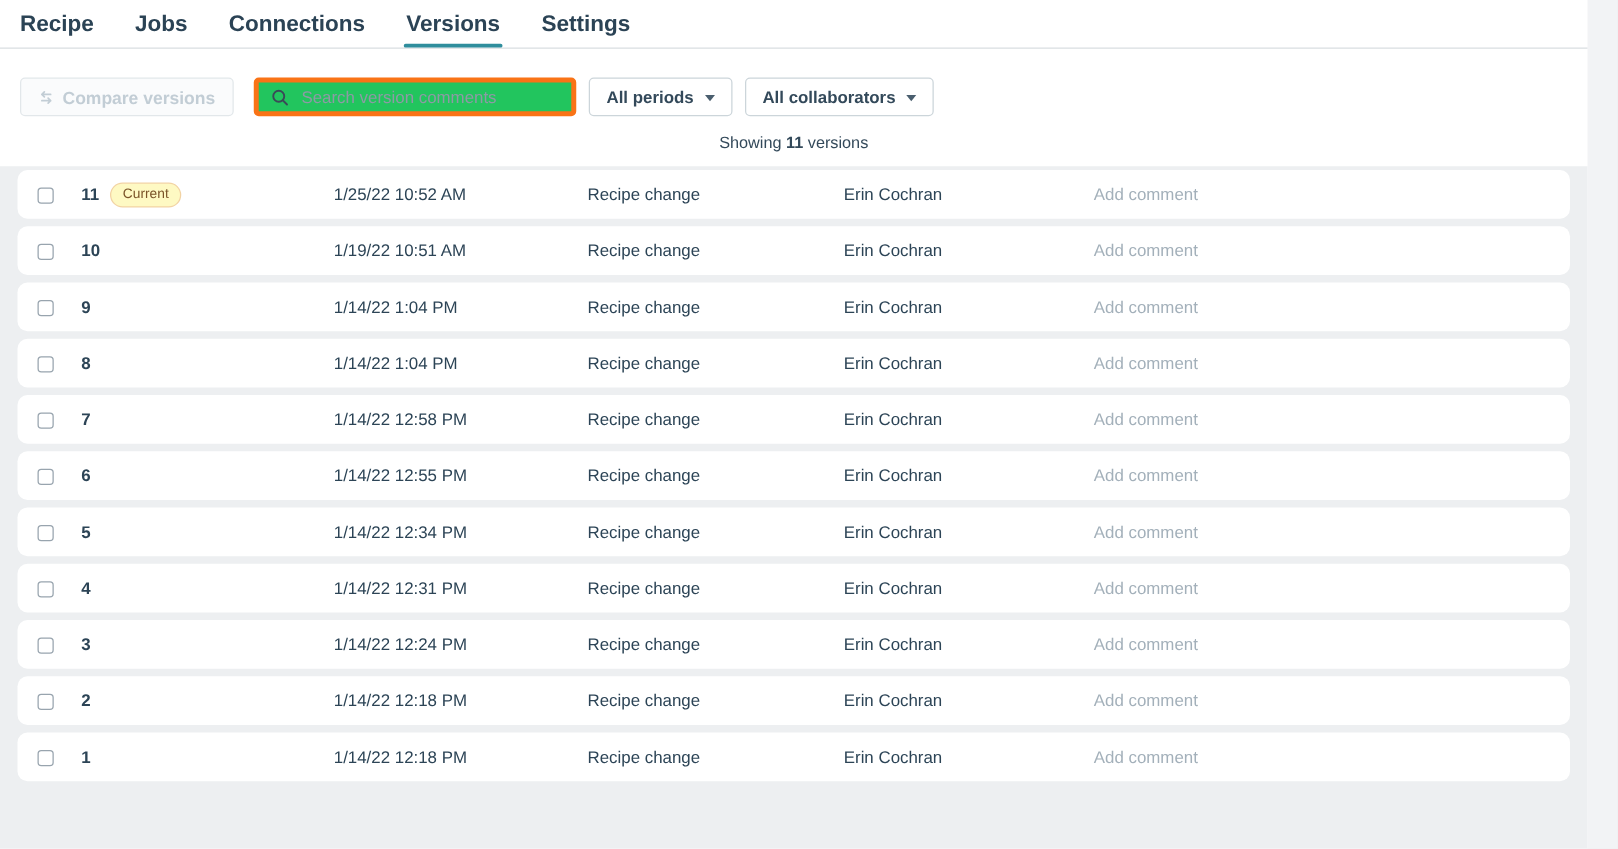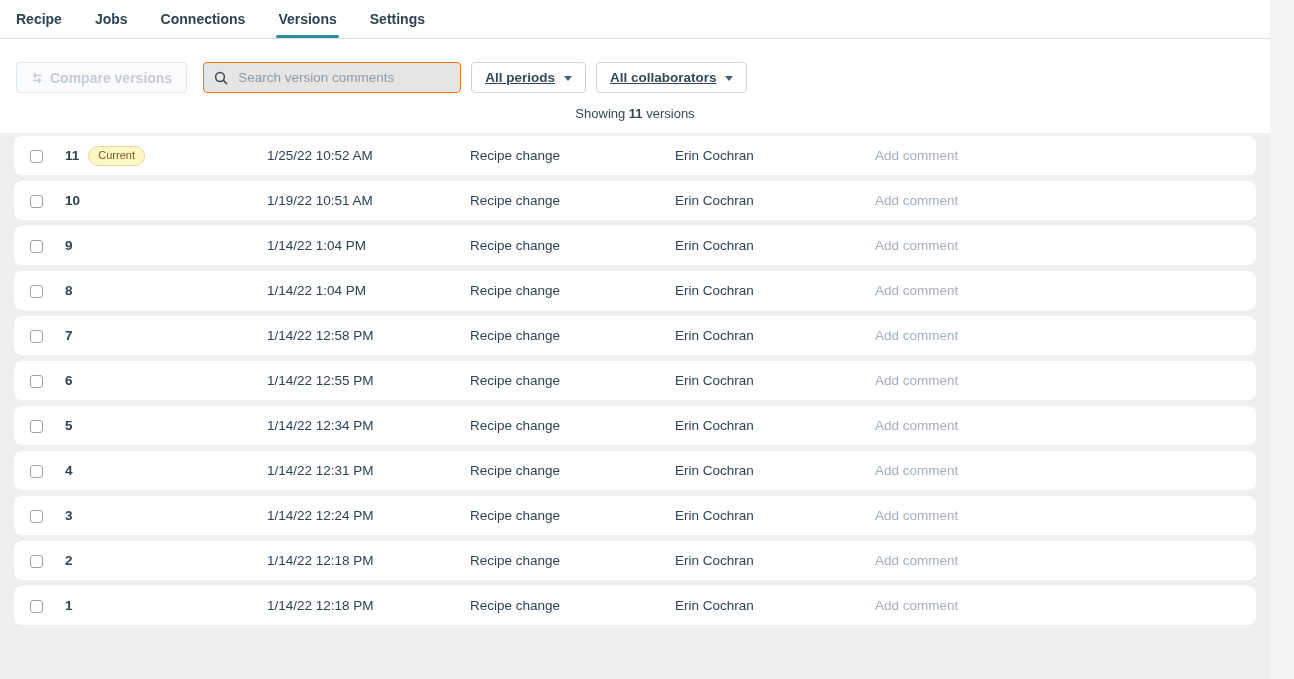--- a/index.html
+++ b/index.html
@@ -19,21 +19,21 @@
   
   .tabbar {
     display: flex; align-items: stretch;
     height: 39px; padding-left: 16px;
     border-bottom: 1px solid #d9dee1;
   }
   .tab {
     position: relative;
     display: flex; align-items: center;
     margin-right: 33px;
-    font-size: 14px; font-weight: 700;
+    font-size: 18px; font-weight: 700;
     color: #2b4355;
     cursor: pointer;
   }
   .tab.active::after {
     content: ""; position: absolute; left: -2px; right: -2px; bottom: 0;
     height: 3px; background: #2f8e9d; border-radius: 2px;
   }
   
   .toolbar {
     display: flex; align-items: center;
@@ -43,37 +43,36 @@
     display: flex; align-items: center; gap: 7px;
     height: 31px; padding: 0 14px; margin-right: 6px;
     background: #fafbfc; border: 1px solid #e2e7ea; border-radius: 4px;
     color: #c2cdd5; font-weight: 700; font-size: 14px;
     font-family: "Liberation Sans", sans-serif;
     cursor: default;
   }
   .search-box {
     display: flex; align-items: center; gap: 8px;
     width: 258px; height: 31px; padding: 1px 10px;
-    background: #e5e5e5; border: 1px solid #f97316; border-radius: 4px;
+    background: #22c55e; border: 4px solid #f97316; border-radius: 4px;
   }
   .search-box input {
     border: none; outline: none; flex: 1; min-width: 0;
     font-size: 13.5px; color: #2b4355;
     font-family: "Liberation Sans", sans-serif;
     background: transparent;
   }
   .search-box input::placeholder { color: #8d9aa5; }
   .filter-btn {
     display: flex; align-items: center; gap: 9px;
     height: 31px; padding: 0 13px;
     background: #fff; border: 1px solid #ccd5da; border-radius: 4px;
     color: #33495a; font-weight: 700; font-size: 13.5px;
     font-family: "Liberation Sans", sans-serif;
     cursor: pointer;
-    text-decoration: underline;
   }
   .caret {
     width: 0; height: 0; margin-top: 2px;
     border-left: 4px solid transparent;
     border-right: 4px solid transparent;
     border-top: 5px solid #4a5e6e;
   }
   
   .showing {
     margin: 13px 16px 0 16px;

